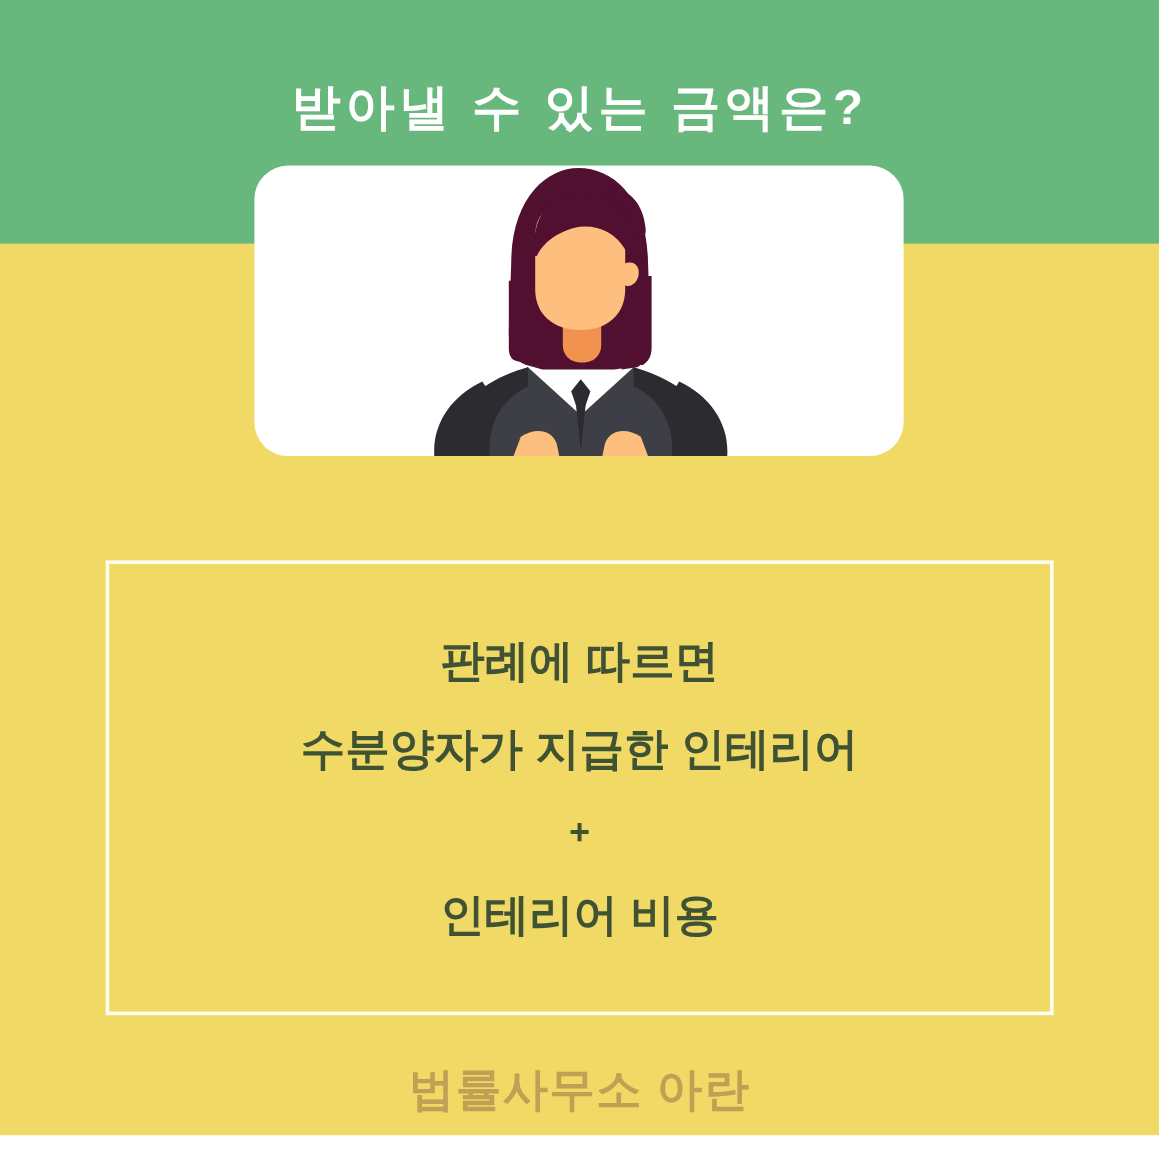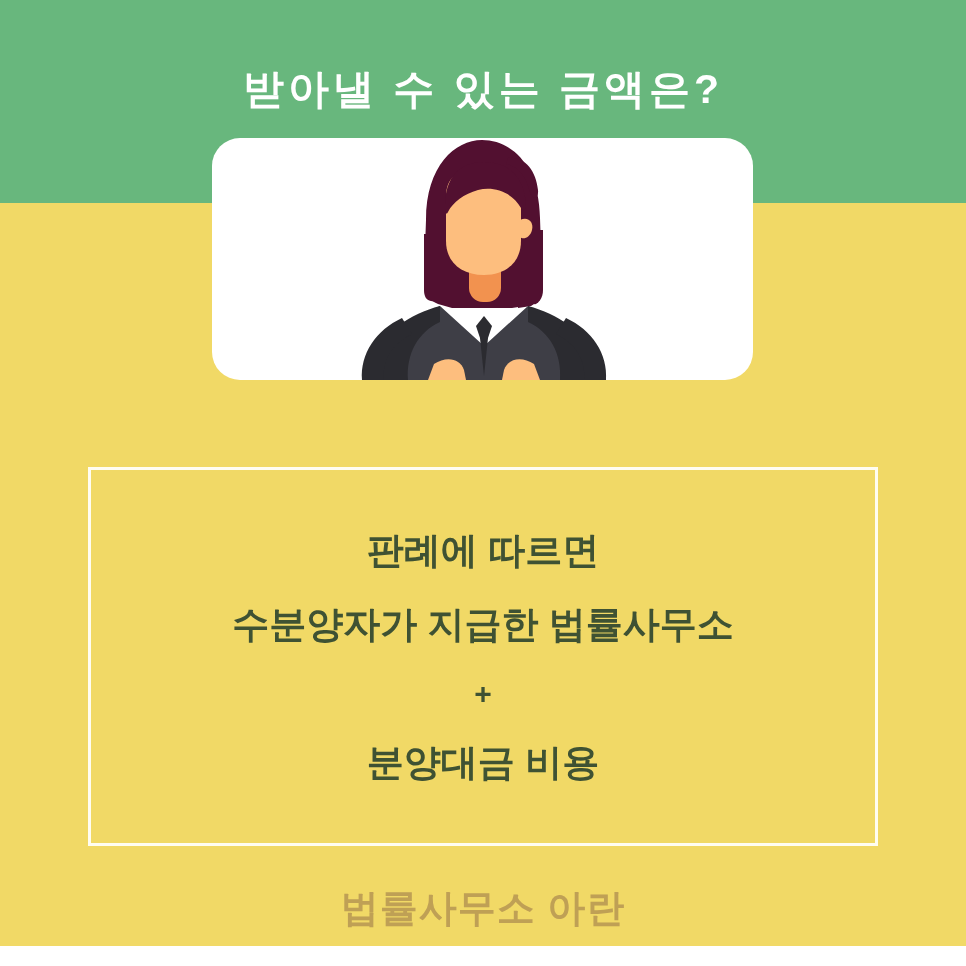--- a/index.html
+++ b/index.html
@@ -127,21 +127,21 @@
       <path d="M268 200 L272 238 L276 200 Z" fill="#2B2B30"></path>
 
       <path d="M222 226 C234 218 248 220 252 232 L254 242 L216 242 Z" fill="#FDBE7E"></path>
       <path d="M322 226 C310 218 296 220 292 232 L290 242 L328 242 Z" fill="#FDBE7E"></path>
     </svg>
   </div>
 
   <div class="msg-box">
     <div class="msg-lines">
       <div class="msg-line">판례에 따르면</div>
-      <div class="msg-line">수분양자가 지급한 법률사무소</div>
+      <div class="msg-line">수분양자가 지급한 인테리어</div>
       <div class="msg-line plus">+</div>
-      <div class="msg-line">분양대금 비용</div>
+      <div class="msg-line">인테리어 비용</div>
     </div>
   </div>
 
   <div class="footer">법률사무소 아란</div>
 
 </div>
 
 </body></html>

